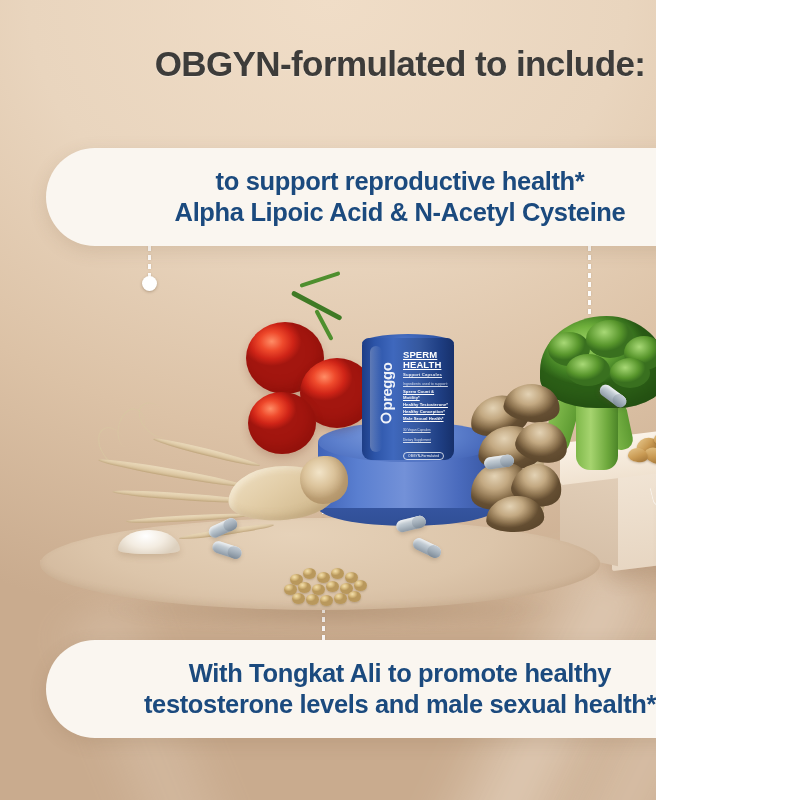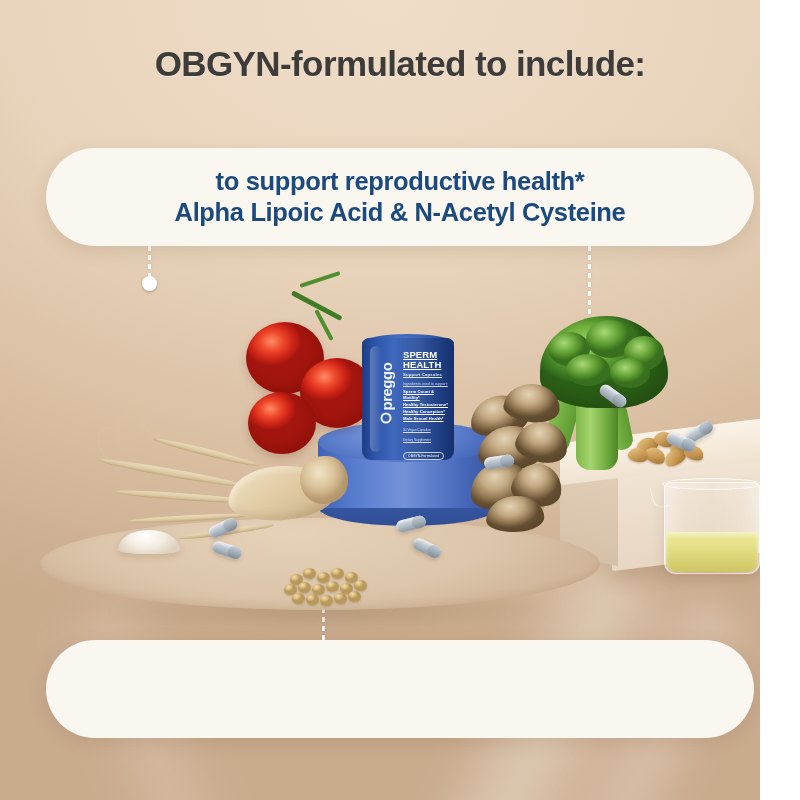--- a/index.html
+++ b/index.html
@@ -5,21 +5,21 @@
   * { box-sizing: border-box; margin: 0; padding: 0; }
 
   body {
     width: 800px; height: 800px;
     overflow: hidden;
     font-family: "Liberation Sans", sans-serif;
   }
 
   .canvas {
     position: relative;
-    width: 760px; height: 800px;
+    width: 656px; height: 800px;
     background:
       radial-gradient(120% 80% at 50% 0%, #f0ddc7 0%, #e9d5be 38%, #dcc2a6 68%, #c9ab8e 100%);
     overflow: hidden;
   }
 
   
   .streak {
     position: absolute;
     background: linear-gradient(90deg, rgba(255,245,232,0) 0%, rgba(255,246,234,.40) 50%, rgba(255,245,232,0) 100%);
     filter: blur(16px);
@@ -497,16 +497,18 @@
 
   <div class="callout top">
     <div>
       <div>to support reproductive health*</div>
       <div>Alpha Lipoic Acid &amp; N-Acetyl Cysteine</div>
     </div>
   </div>
 
   <div class="callout bottom">
     <div>
+      <div>With Tongkat Ali to promote healthy</div>
+      <div>testosterone levels and male sexual health*</div>
     </div>
   </div>
 
 </div>
 
 </body></html>

